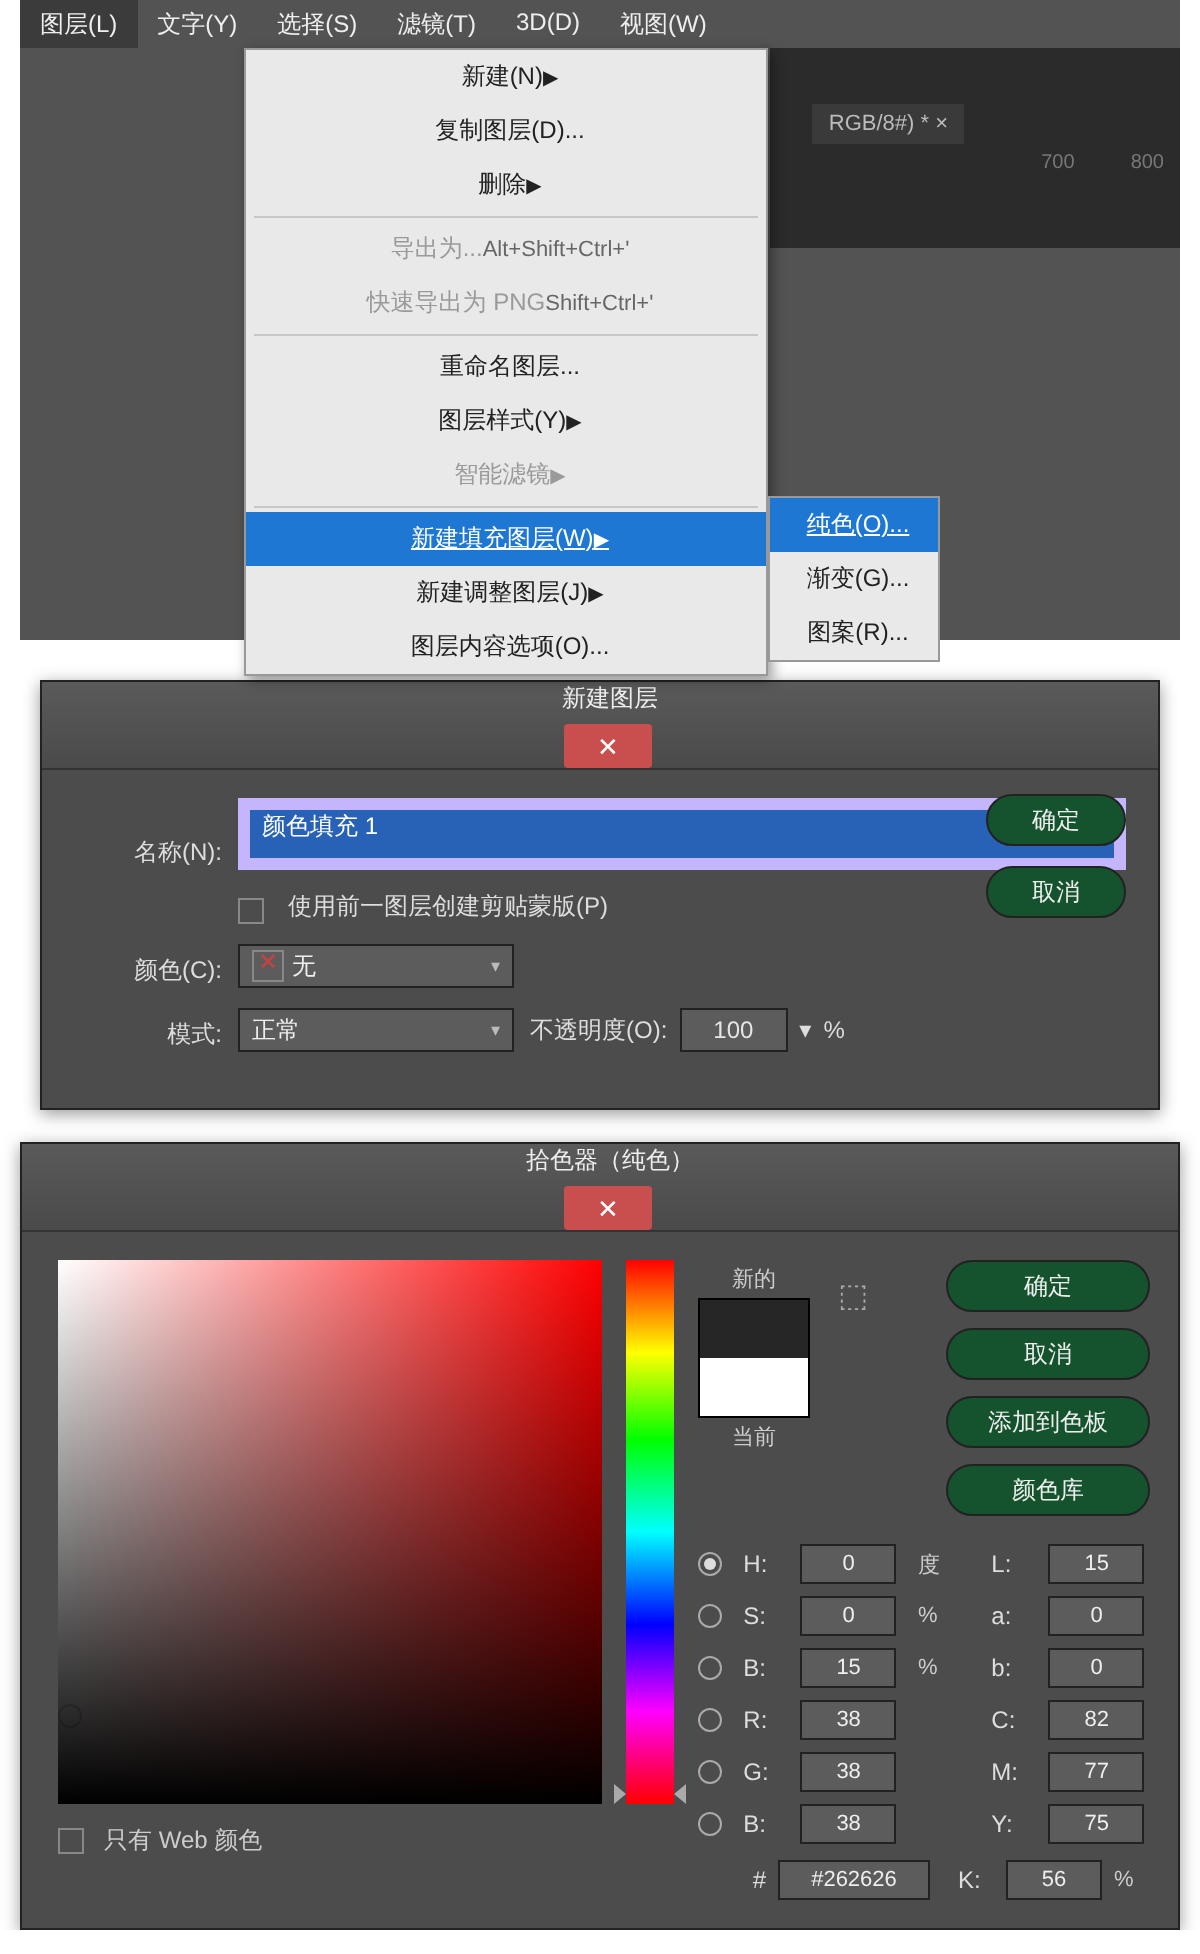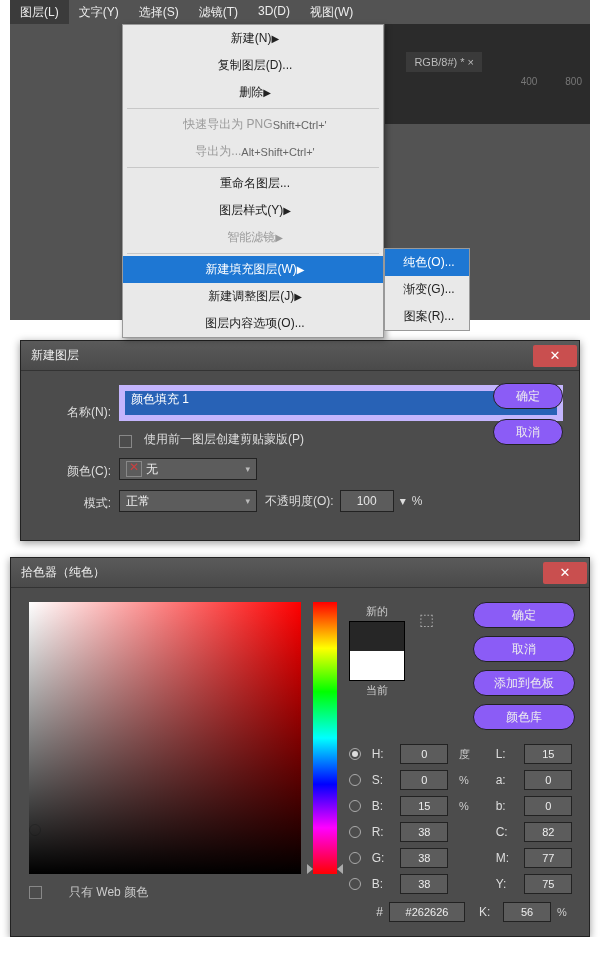--- a/index.html
+++ b/index.html
@@ -5,49 +5,49 @@
 * { box-sizing: border-box; margin: 0; padding: 0; }
 body { background: #fff; font-family: "Microsoft YaHei", sans-serif; font-size: 12px; color: #ddd; width: 600px; }
 
 
 .section1 { background: #535353; position: relative; height: 320px; margin: 0 0 20px 0; width: 580px; margin-left: 10px; }
 .menubar { display: flex; background: #535353; height: 24px; }
 .menubar-item { padding: 4px 10px; color: #eee; cursor: default; }
 .menubar-item.active { background: #3b3b3b; }
 .dropdown { position: absolute; top: 24px; left: 112px; width: 262px; background: #e9e9e9; border: 1px solid #999; box-shadow: 2px 2px 6px rgba(0,0,0,0.4); color: #222; z-index: 10; }
 .menu-item { padding: 5px 18px 5px 22px; position: relative; display: flex; justify-content: center; align-items: center; }
-.menu-item.highlighted { background: #1e77d3; color: #fff; }
+.menu-item.highlighted { background: #1e77d3; color: #fff; text-decoration: underline; }
 .menu-item.disabled { color: #9a9a9a; }
 .menu-sep { border-top: 1px solid #c8c8c8; margin: 2px 4px; }
 .arrow-r { font-size: 10px; }
 .submenu { position: absolute; left: 374px; top: 248px; width: 86px; background: #e9e9e9; border: 1px solid #999; color: #222; z-index: 11; }
 .submenu .menu-item { padding: 5px 10px 5px 14px; }
 .kbd { color: #666; font-size: 11px; }
 
 
 .ruler-area { position: absolute; right: 0; top: 24px; width: 205px; height: 100px; background: #2b2b2b; }
 .doc-tab { position: absolute; right: 108px; top: 52px; background: #3a3a3a; color: #bbb; padding: 4px 8px; font-size: 11px; }
 .ruler-nums { position: absolute; right: 0; top: 76px; color: #777; font-size: 10px; display: flex; gap: 28px; padding-right: 8px; }
 
 
 .dialog { width: 560px; margin: 0 auto 16px; border: 1px solid #222; background: #4c4c4c; box-shadow: 0 2px 8px rgba(0,0,0,0.4); }
-.titlebar { display: flex; justify-content: space-between; align-items: center; height: 30px; background: linear-gradient(#5a5a5a,#4a4a4a); border-bottom: 1px solid #333; padding: 0 0 0 10px; }
+.titlebar { display: flex; justify-content: space-between; align-items: center; height: 44px; background: linear-gradient(#5a5a5a,#4a4a4a); border-bottom: 1px solid #333; padding: 0 0 0 10px; flex-direction: column; }
 .titlebar-title { color: #eee; font-size: 12px; }
 .closebtn { width: 44px; height: 22px; background: #c94f4f; color: #fff; display: flex; align-items: center; justify-content: center; border-radius: 2px; margin-right: 2px; font-size: 13px; }
 .dlg-body { padding: 14px 16px 18px 20px; position: relative; }
 .field-row { display: flex; align-items: flex-end; margin-bottom: 10px; gap: 8px; }
 .field-label { width: 70px; text-align: right; color: #ddd; }
 .text-input { flex: 1; background: #5c5c5c; border: 6px solid #c4b5fd; color: #fff; height: 36px; padding: 0 6px; }
 .text-input.sel { background: #2862b6; }
 .select-input { background: #5c5c5c; border: 1px solid #222; color: #eee; height: 22px; padding: 0 6px; display: flex; align-items: center; justify-content: space-between; width: 138px; }
 .select-input .chev { font-size: 9px; color: #bbb; }
 .chk { width: 13px; height: 13px; border: 1px solid #888; display: inline-block; vertical-align: middle; margin-right: 4px; }
 .opacity-box { display: flex; align-items: center; gap: 6px; }
 .num-input { width: 54px; background: #5c5c5c; border: 1px solid #222; color: #e5e5e5; height: 22px; text-align: center; display: flex; align-items: center; justify-content: center; }
-.btn-pill { background: #8b5cf6; border: 1px solid #222; color: #eee; height: 26px; border-radius: 13px; padding: 0 20px; display: flex; align-items: center; justify-content: center; min-width: 70px; font-family: Liberation Mono, monospace; }
+.btn-pill { background: #14532d; border: 1px solid #222; color: #eee; height: 26px; border-radius: 13px; padding: 0 20px; display: flex; align-items: center; justify-content: center; min-width: 70px; font-family: Liberation Mono, monospace; }
 .btn-stack { position: absolute; right: 16px; top: 12px; display: flex; flex-direction: column; gap: 10px; }
 .color-none { display: flex; align-items: center; gap: 4px; }
 .swatch-none { width: 16px; height: 16px; border: 1px solid #888; position: relative; }
 .swatch-none::after { content: "✕"; position: absolute; top: -2px; left: 2px; color: #cc4040; font-size: 12px; }
 
 
 .picker { width: 580px; margin: 0 auto; }
 .picker .dlg-body { padding: 14px 14px 14px 18px; display: flex; gap: 12px; }
 .field-area { position: relative; width: 272px; height: 272px; background: linear-gradient(to right, #fff, #ff0000); }
 .field-area::after { content: ""; position: absolute; inset: 0; background: linear-gradient(to top, #000, rgba(0,0,0,0)); }
@@ -72,62 +72,62 @@
 
 .color-modes { display: grid; grid-template-columns: auto auto auto auto auto auto; gap: 6px 8px; align-items: center; margin-top: 6px; }
 .radio { width: 12px; height: 12px; border: 1px solid #aaa; border-radius: 50%; display: inline-flex; align-items: center; justify-content: center; }
 .radio.on::after { content: ""; width: 6px; height: 6px; background: #ddd; border-radius: 50%; }
 .mode-label { color: #ddd; width: 18px; }
 .val-input { width: 48px; height: 20px; background: #5c5c5c; border: 1px solid #222; color: #eee; text-align: center; font-size: 11px; display: flex; align-items: center; justify-content: center; }
 .unit { color: #ccc; width: 18px; font-size: 11px; }
 .hex-row { grid-column: 1 / span 6; display: flex; align-items: center; gap: 6px; justify-content: flex-end; margin-top: 2px; }
 .hex-input { width: 76px; height: 20px; background: #5c5c5c; border: 1px solid #222; color: #eee; text-align: center; font-size: 11px; display: flex; align-items: center; justify-content: center; }
 
-.web-only { display: flex; align-items: center; gap: 23px; margin-top: 10px; color: #ccc; }
+.web-only { display: flex; align-items: center; gap: 6px; margin-top: 10px; color: #ccc; }
 </style>
 </head>
 <body>
 
 <div class="section1">
   <div class="menubar">
     <div class="menubar-item active">图层(L)</div>
     <div class="menubar-item">文字(Y)</div>
     <div class="menubar-item">选择(S)</div>
     <div class="menubar-item">滤镜(T)</div>
     <div class="menubar-item">3D(D)</div>
     <div class="menubar-item">视图(W)</div>
   </div>
 
   <div class="ruler-area"></div>
   <div class="doc-tab">RGB/8#) * ×</div>
   <div class="ruler-nums">
-    <span>400</span>
+    <span>700</span>
     <span>800</span>
   </div>
 
   <div class="dropdown">
     <div class="menu-item">
         <span>新建(N)</span>
         <span class="arrow-r">▶</span>
       </div>
     <div class="menu-item">
         <span>复制图层(D)...</span>
       </div>
     <div class="menu-item">
         <span>删除</span>
         <span class="arrow-r">▶</span>
       </div>
     <div class="menu-sep"></div>
+    <div class="menu-item disabled">
+        <span>导出为...</span>
+        <span class="kbd">Alt+Shift+Ctrl+'</span>
+      </div>
     <div class="menu-item disabled">
         <span>快速导出为 PNG</span>
         <span class="kbd">Shift+Ctrl+'</span>
-      </div>
-    <div class="menu-item disabled">
-        <span>导出为...</span>
-        <span class="kbd">Alt+Shift+Ctrl+'</span>
       </div>
     <div class="menu-sep"></div>
     <div class="menu-item">
         <span>重命名图层...</span>
       </div>
     <div class="menu-item">
         <span>图层样式(Y)</span>
         <span class="arrow-r">▶</span>
       </div>
     <div class="menu-item disabled">

